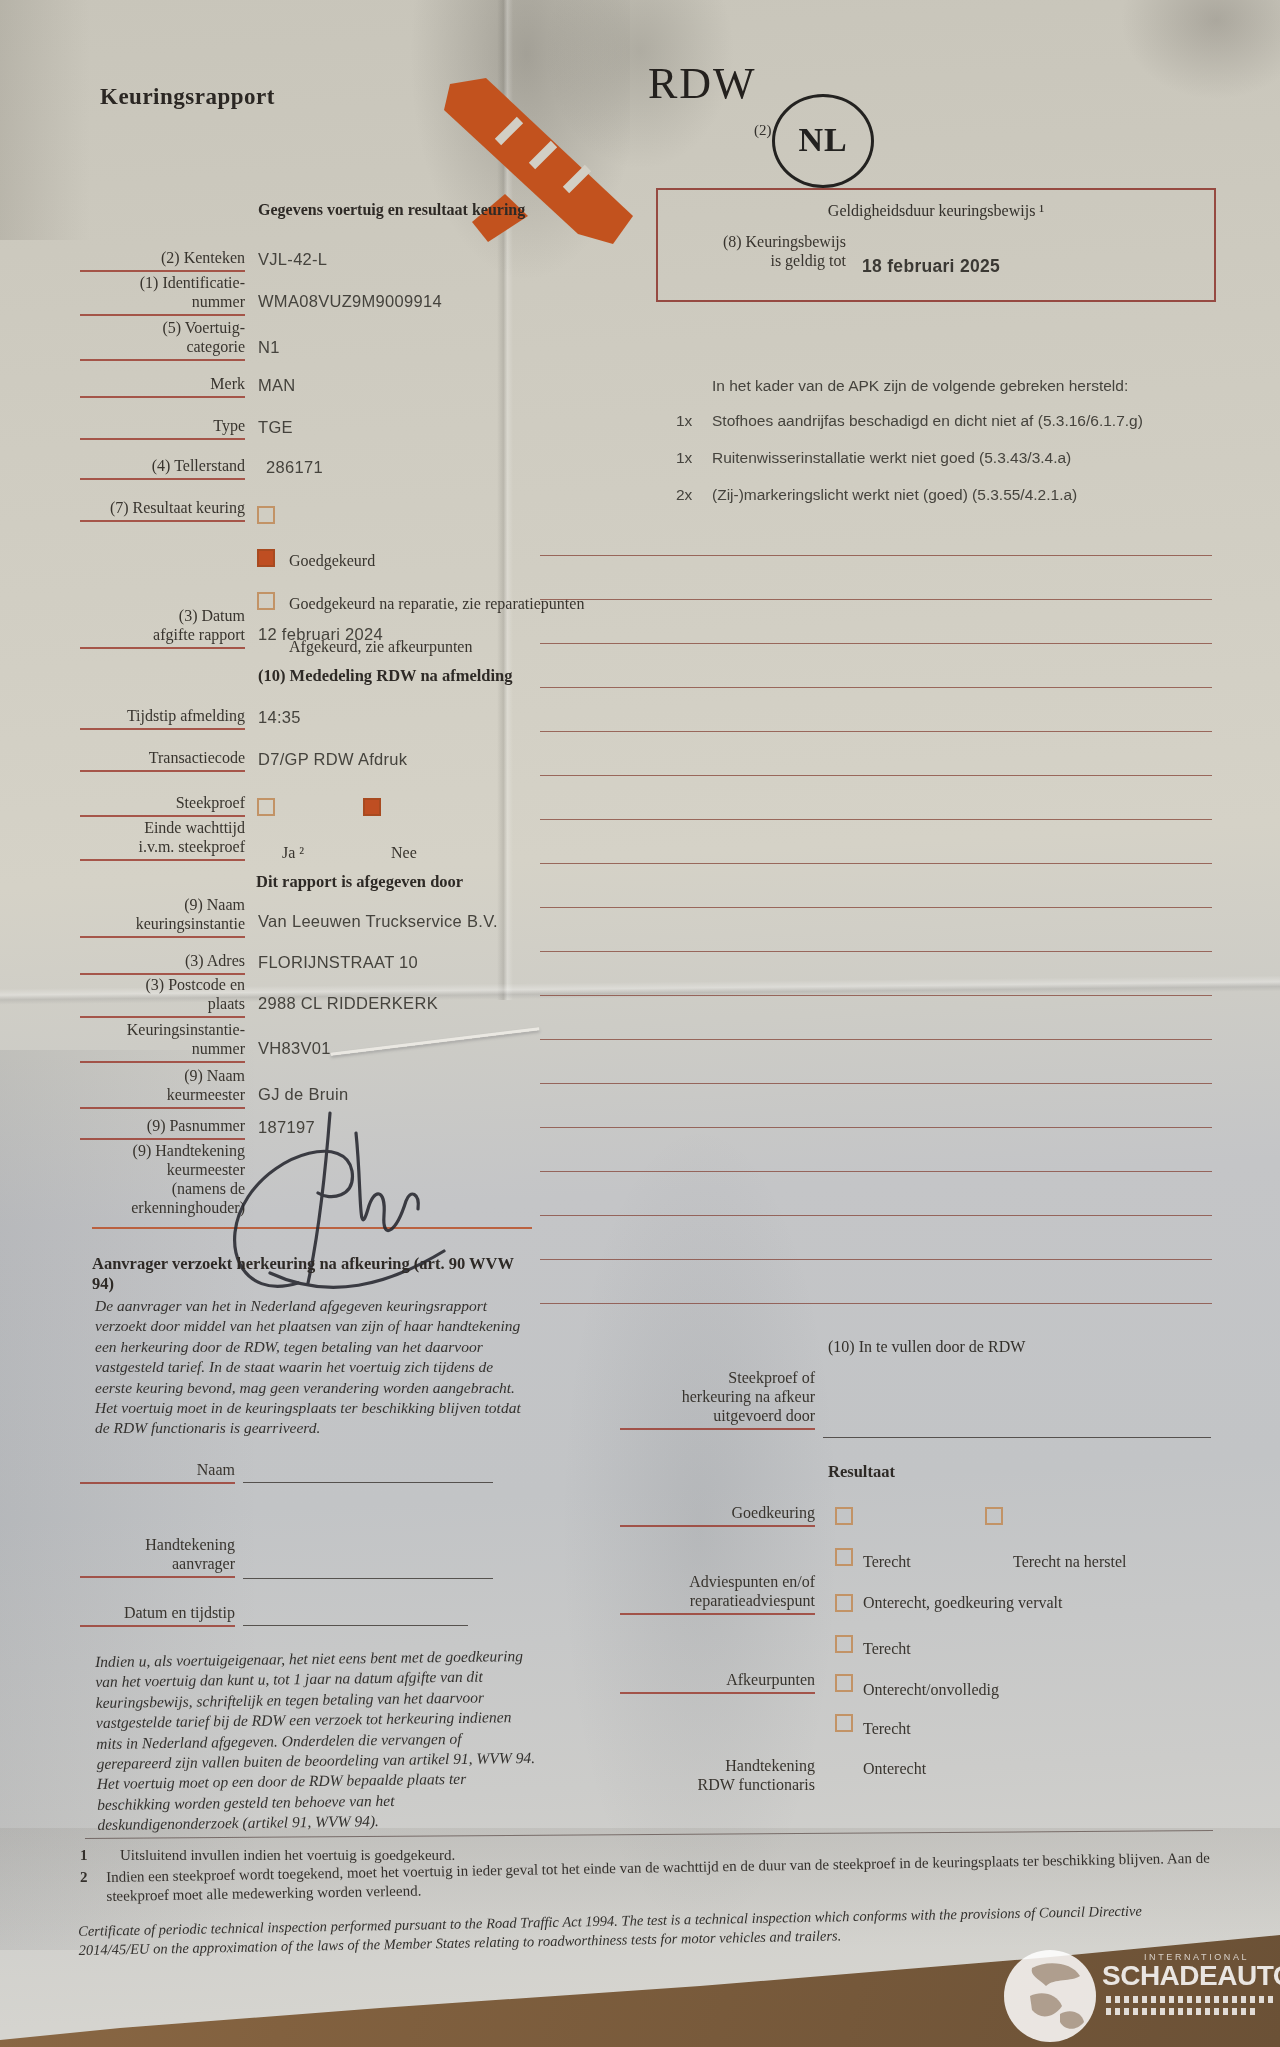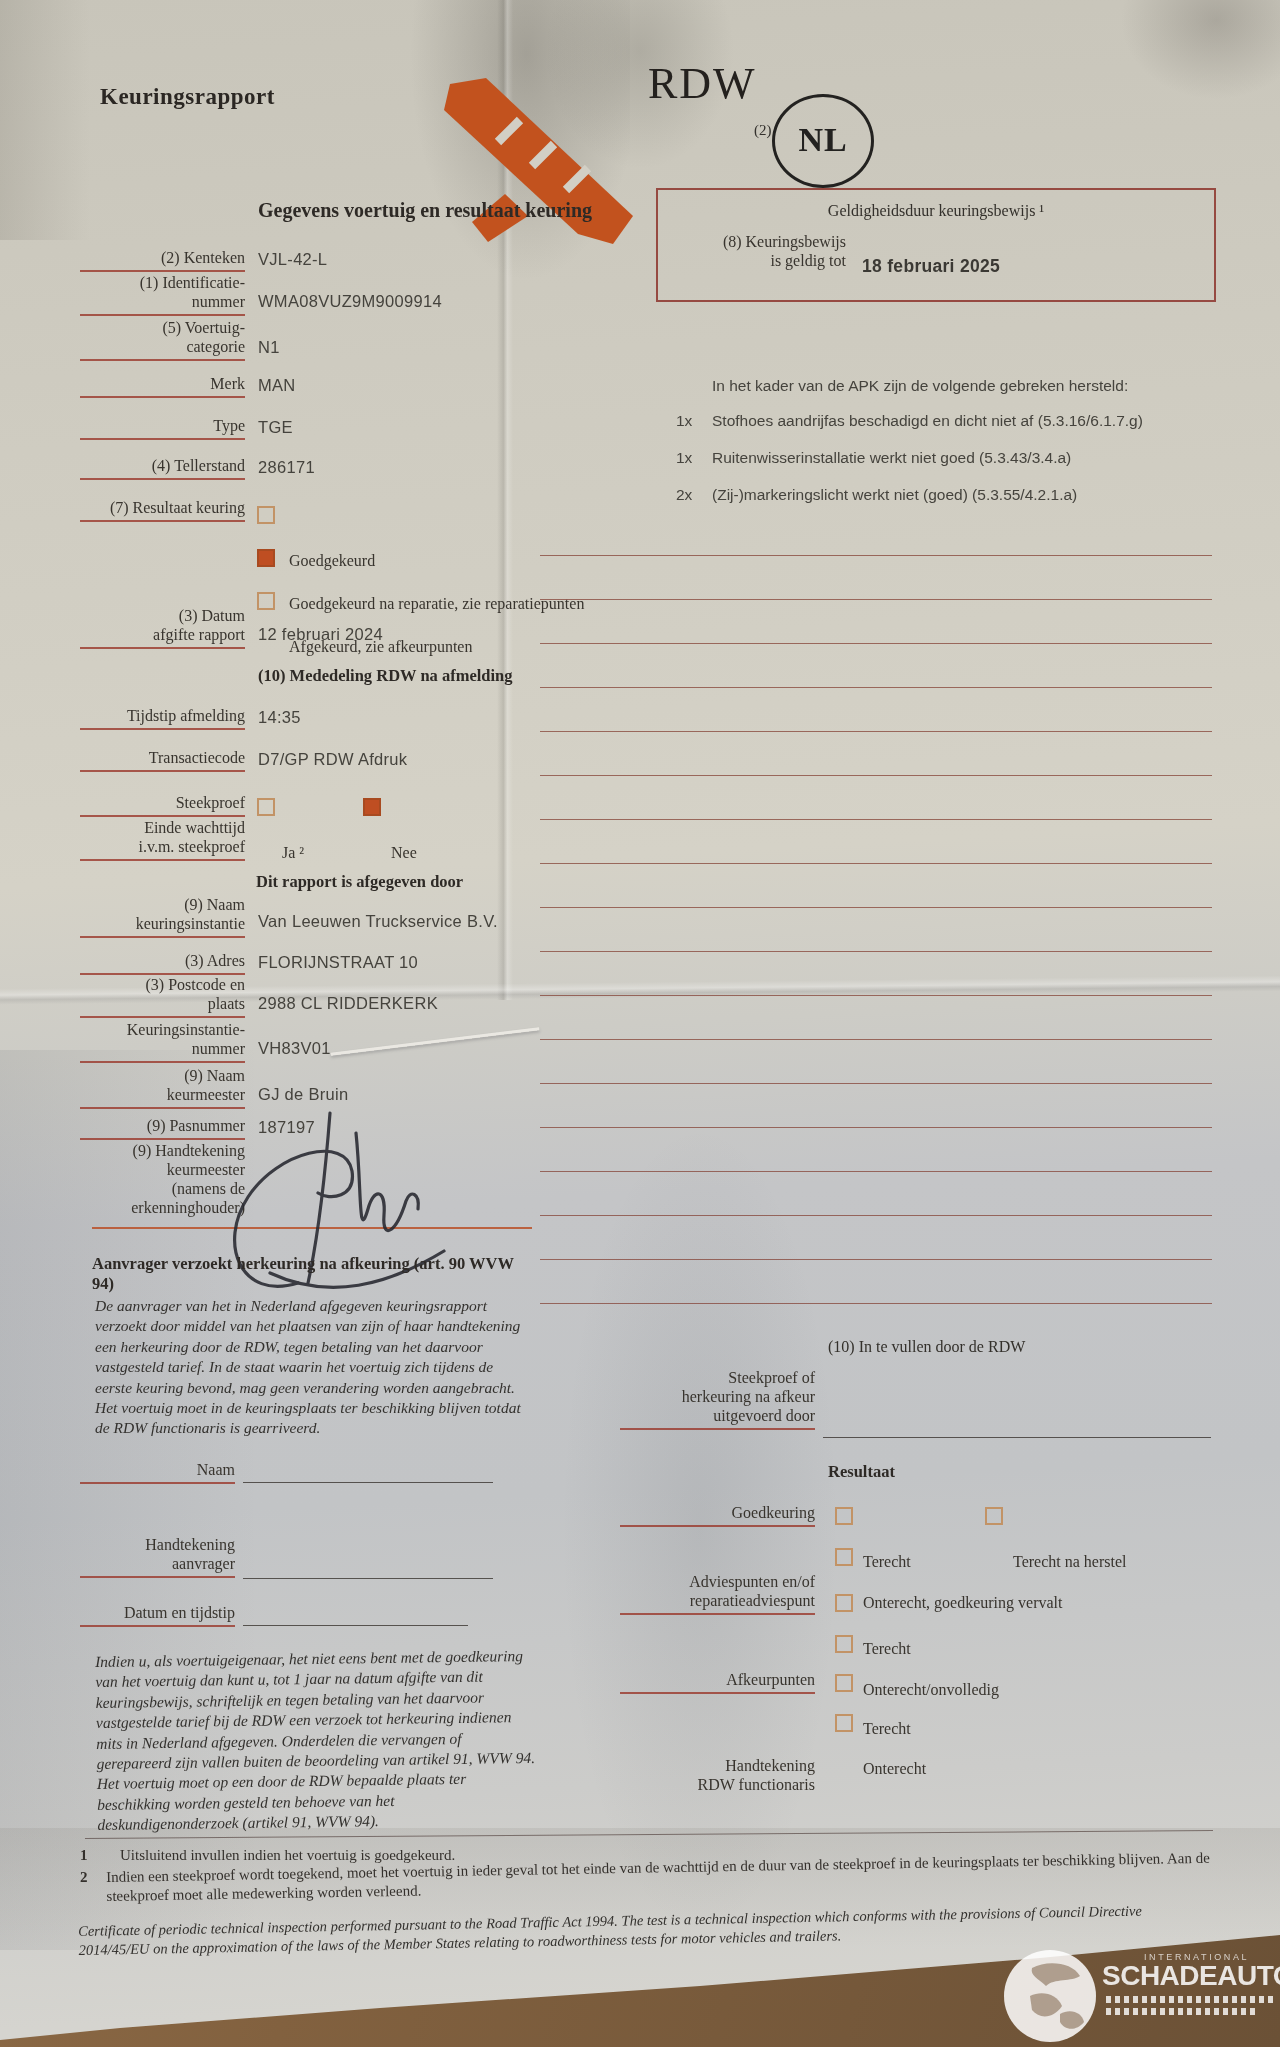--- a/index.html
+++ b/index.html
@@ -72,41 +72,41 @@
 
     <svg class="decor" style="left:428px;top:76px;" width="215" height="170" viewBox="0 0 215 170">
       <polygon points="22,8 58,2 205,140 185,168 150,158 16,34" fill="#c2521e"></polygon>
       <polygon points="77,118 100,140 60,166 44,146" fill="#c2521e"></polygon>
       <path d="M70,66 L92,44 M104,90 L126,68 M138,114 L160,92" stroke="#d2cfc5" stroke-width="9"></path>
     </svg>
     <div class="rdw-word">RDW</div>
     <div class="badge-prefix">(2)</div>
     <div class="nl-badge">NL</div>
 
-    <div class="bh" style="left:258px;top:200px;font-size:20px;">Gegevens voertuig en resultaat keuring</div>
+    <div class="bh" style="left:258px;top:200px;font-size:16px;">Gegevens voertuig en resultaat keuring</div>
 
     <div class="lab" style="top:248px;">(2) Kenteken</div>
     <div class="val" style="top:249px;">VJL-42-L</div>
 
     <div class="lab" style="top:273px;">(1) Identificatie-
 nummer</div>
     <div class="val" style="top:291px;">WMA08VUZ9M9009914</div>
 
     <div class="lab" style="top:318px;">(5) Voertuig-
 categorie</div>
     <div class="val" style="top:337px;">N1</div>
 
     <div class="lab" style="top:374px;">Merk</div>
     <div class="val" style="top:375px;">MAN</div>
 
     <div class="lab" style="top:416px;">Type</div>
     <div class="val" style="top:417px;">TGE</div>
 
     <div class="lab" style="top:456px;">(4) Tellerstand</div>
-    <div class="val" style="top:457px;">286171</div>
+    <div class="val" style="top:457px;margin-left:8px;">286171</div>
 
     <div class="lab" style="top:498px;">(7) Resultaat keuring</div>
     <span class="cb" style="left:257px;top:506px;"></span>
     <div class="optl" style="left:289px;top:503px;">Goedgekeurd</div>
     <span class="cb checked" style="left:257px;top:549px;"></span>
     <div class="optl" style="left:289px;top:546px;">Goedgekeurd na reparatie, zie reparatiepunten</div>
     <span class="cb" style="left:257px;top:592px;"></span>
     <div class="optl" style="left:289px;top:589px;">Afgekeurd, zie afkeurpunten</div>
 
     <div class="lab" style="top:606px;">(3) Datum

